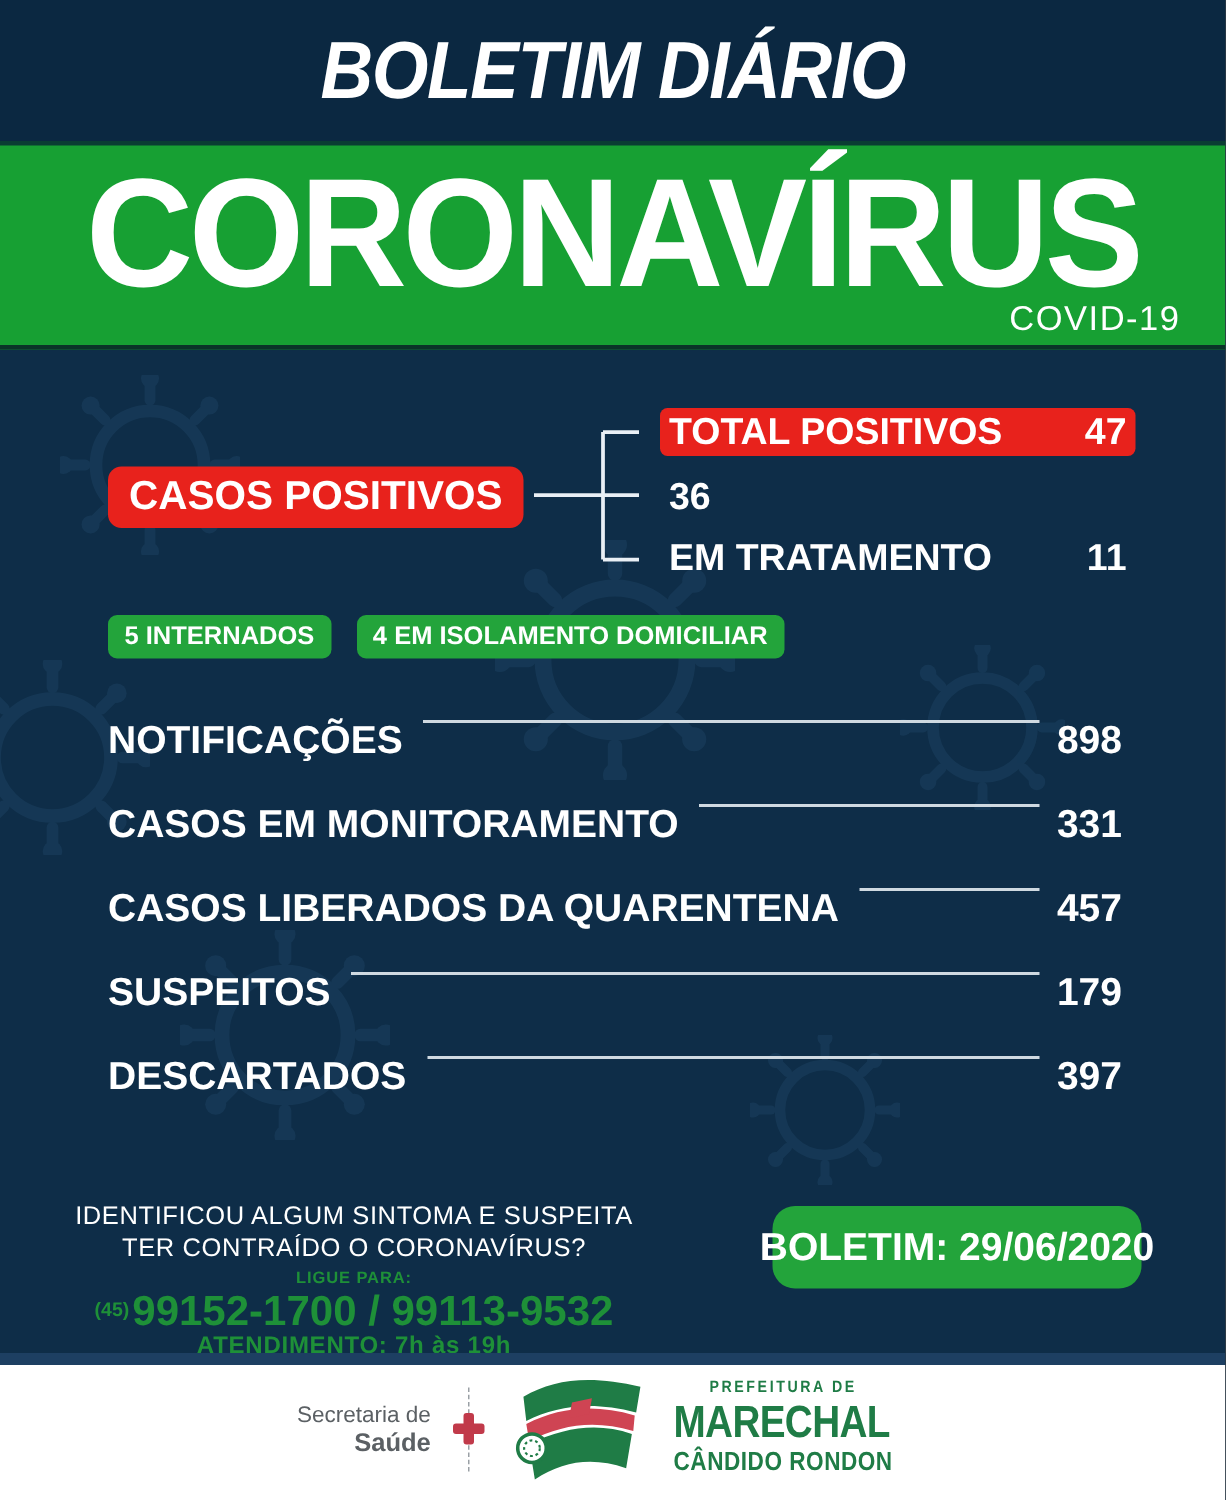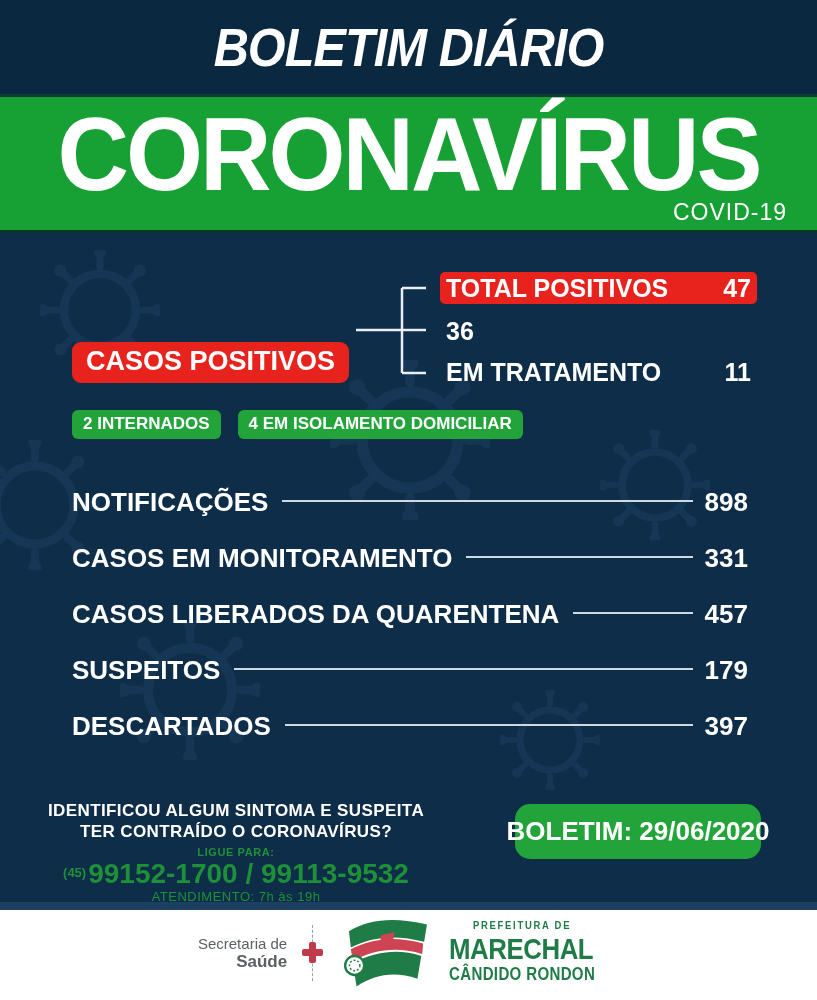--- a/index.html
+++ b/index.html
@@ -24,47 +24,47 @@
   .green-band{position:absolute; left:0; top:94px; width:817px; height:139px;
     background:var(--green); border-top:3px solid #0a3d33; border-bottom:3px solid #0a3428;
     box-sizing:border-box;}
   .banner-title{position:absolute; left:0; top:8px; width:100%; text-align:center;
     color:#fff; font-weight:bold; font-size:99px; letter-spacing:-3px; line-height:1;
     transform:scaleY(1.04); white-space:nowrap;}
   .covid-label{position:absolute; right:30px; bottom:4px; color:#fff; font-size:23px;
     font-weight:normal; letter-spacing:1px;}
   
   .casos-badge{position:absolute; left:72px; top:311px; background:var(--red); color:#fff;
-    font-weight:bold; font-size:27px; padding:4px 14px 6px; border-radius:9px; white-space:nowrap;margin-top:31px;}
+    font-weight:bold; font-size:27px; padding:4px 14px 6px; border-radius:9px; white-space:nowrap;}
   .bracket{position:absolute; left:352px; top:276px;}
   .prow{position:absolute; left:440px; width:317px; height:33px; display:flex;
     align-items:center; justify-content:space-between; box-sizing:border-box;
     padding:0 6px; color:#fff; font-weight:bold; font-size:25px; white-space:nowrap;}
   .prow.red{background:var(--red); border-radius:5px; top:272px; height:32px;}
   .prow.r2{top:315px;} .prow.r3{top:356px;}
   
   .badges{position:absolute; left:72px; top:410px; display:flex; gap:17px;}
   .gbadge{background:var(--green-badge); color:#fff; font-weight:bold; font-size:17px;
     padding:4px 11px 5px; border-radius:6px; white-space:nowrap;}
   
   .stats{position:absolute; left:72px; top:480px; width:676px;}
-  .stat-row{height:56px; display:flex; align-items:center; padding-bottom:12px;
+  .stat-row{height:56px; display:flex; align-items:flex-start; padding-bottom:12px;
     box-sizing:border-box;}
   .stat-label,.stat-value{color:#fff; font-weight:bold; font-size:26px; line-height:1;
     white-space:nowrap;}
   .stat-line{flex:1; border-bottom:2px solid var(--line); margin:0 12px 3px 14px;}
   
   .contact{position:absolute; left:36px; top:800px; width:400px; text-align:center;}
-  .q1,.q2{color:#fff; font-weight:bold; font-size:17px; line-height:21px; letter-spacing:.4px;}
+  .q1,.q2{color:#fff; font-weight:normal; font-size:17px; line-height:21px; letter-spacing:.4px;}
   .call-label{color:var(--green-text); font-weight:bold; font-size:11px; margin-top:4px;
     letter-spacing:.6px;}
   .phone-row{color:var(--green-text); font-weight:bold; font-size:28px; line-height:30px;
     white-space:nowrap;}
   .area-code{font-size:13px; font-weight:bold; vertical-align:6px; margin-right:2px;}
-  .hours{color:var(--green-text); font-weight:normal; font-size:13px; letter-spacing:.5px;}
+  .hours{color:var(--green-text); font-weight:bold; font-size:16px; letter-spacing:.5px;}
   
   .bulletin{position:absolute; left:515px; top:804px; width:246px; height:55px;
     background:var(--green-badge); border-radius:15px; display:flex; flex-direction:column;
     align-items:center; justify-content:center; gap:2px;}
   .bulletin-date{color:#fff; font-size:26px; font-weight:600; white-space:nowrap;}
   .bulletin-note{color:#fff; font-size:14px; font-weight:normal; white-space:nowrap;}
   
   .prefooter{position:absolute; left:0; top:902px; width:817px; height:8px; background:#1d3f62;}
   .footer{position:absolute; left:0; top:910px; width:817px; height:90px; background:#fff;
     display:flex; align-items:center; justify-content:center; gap:14px;}
@@ -160,21 +160,21 @@
   </div>
   <div class="prow r2">
     <span>36</span>
   </div>
   <div class="prow r3">
     <span>EM TRATAMENTO</span>
     <span>11</span>
   </div>
 
   <div class="badges">
-    <div class="gbadge">2 INTERNADOS</div>
+    <div class="gbadge">5 INTERNADOS</div>
     <div class="gbadge">4 EM ISOLAMENTO DOMICILIAR</div>
   </div>
 
   <div class="stats">
     <div class="stat-row">
       <span class="stat-label">NOTIFICAÇÕES</span>
       <span class="stat-line"></span>
       <span class="stat-value">898</span>
     </div>
     <div class="stat-row">

